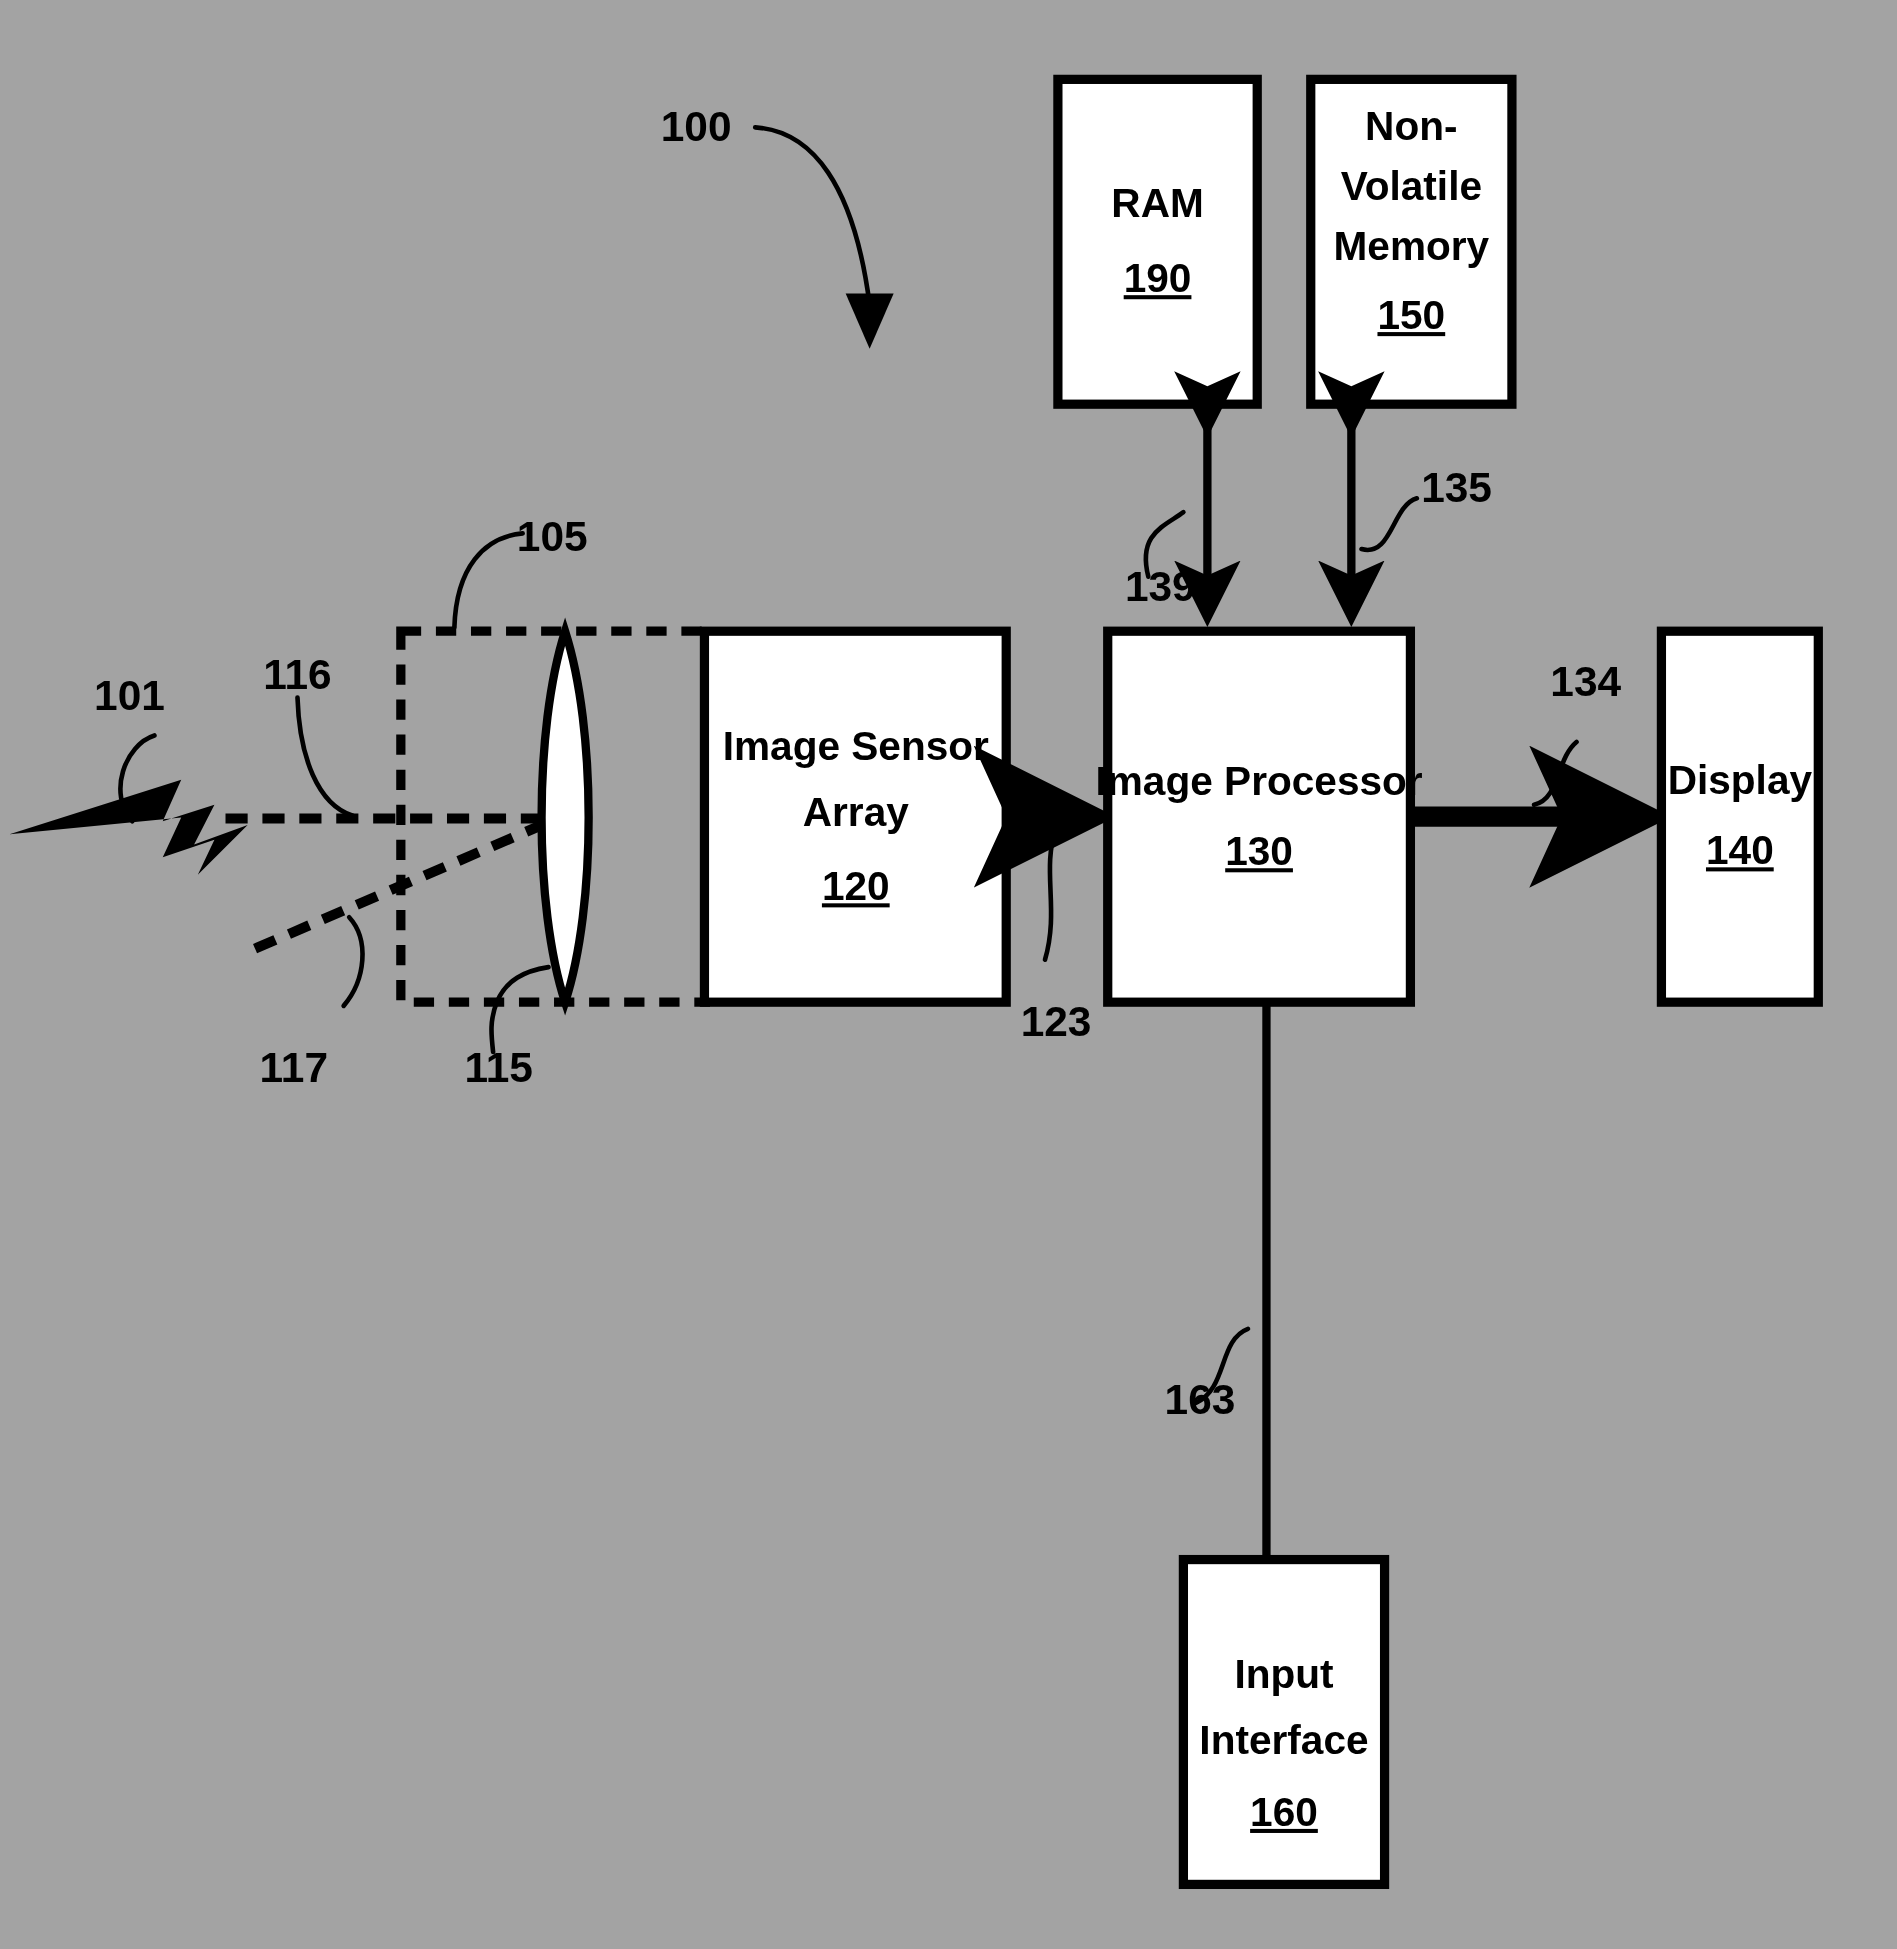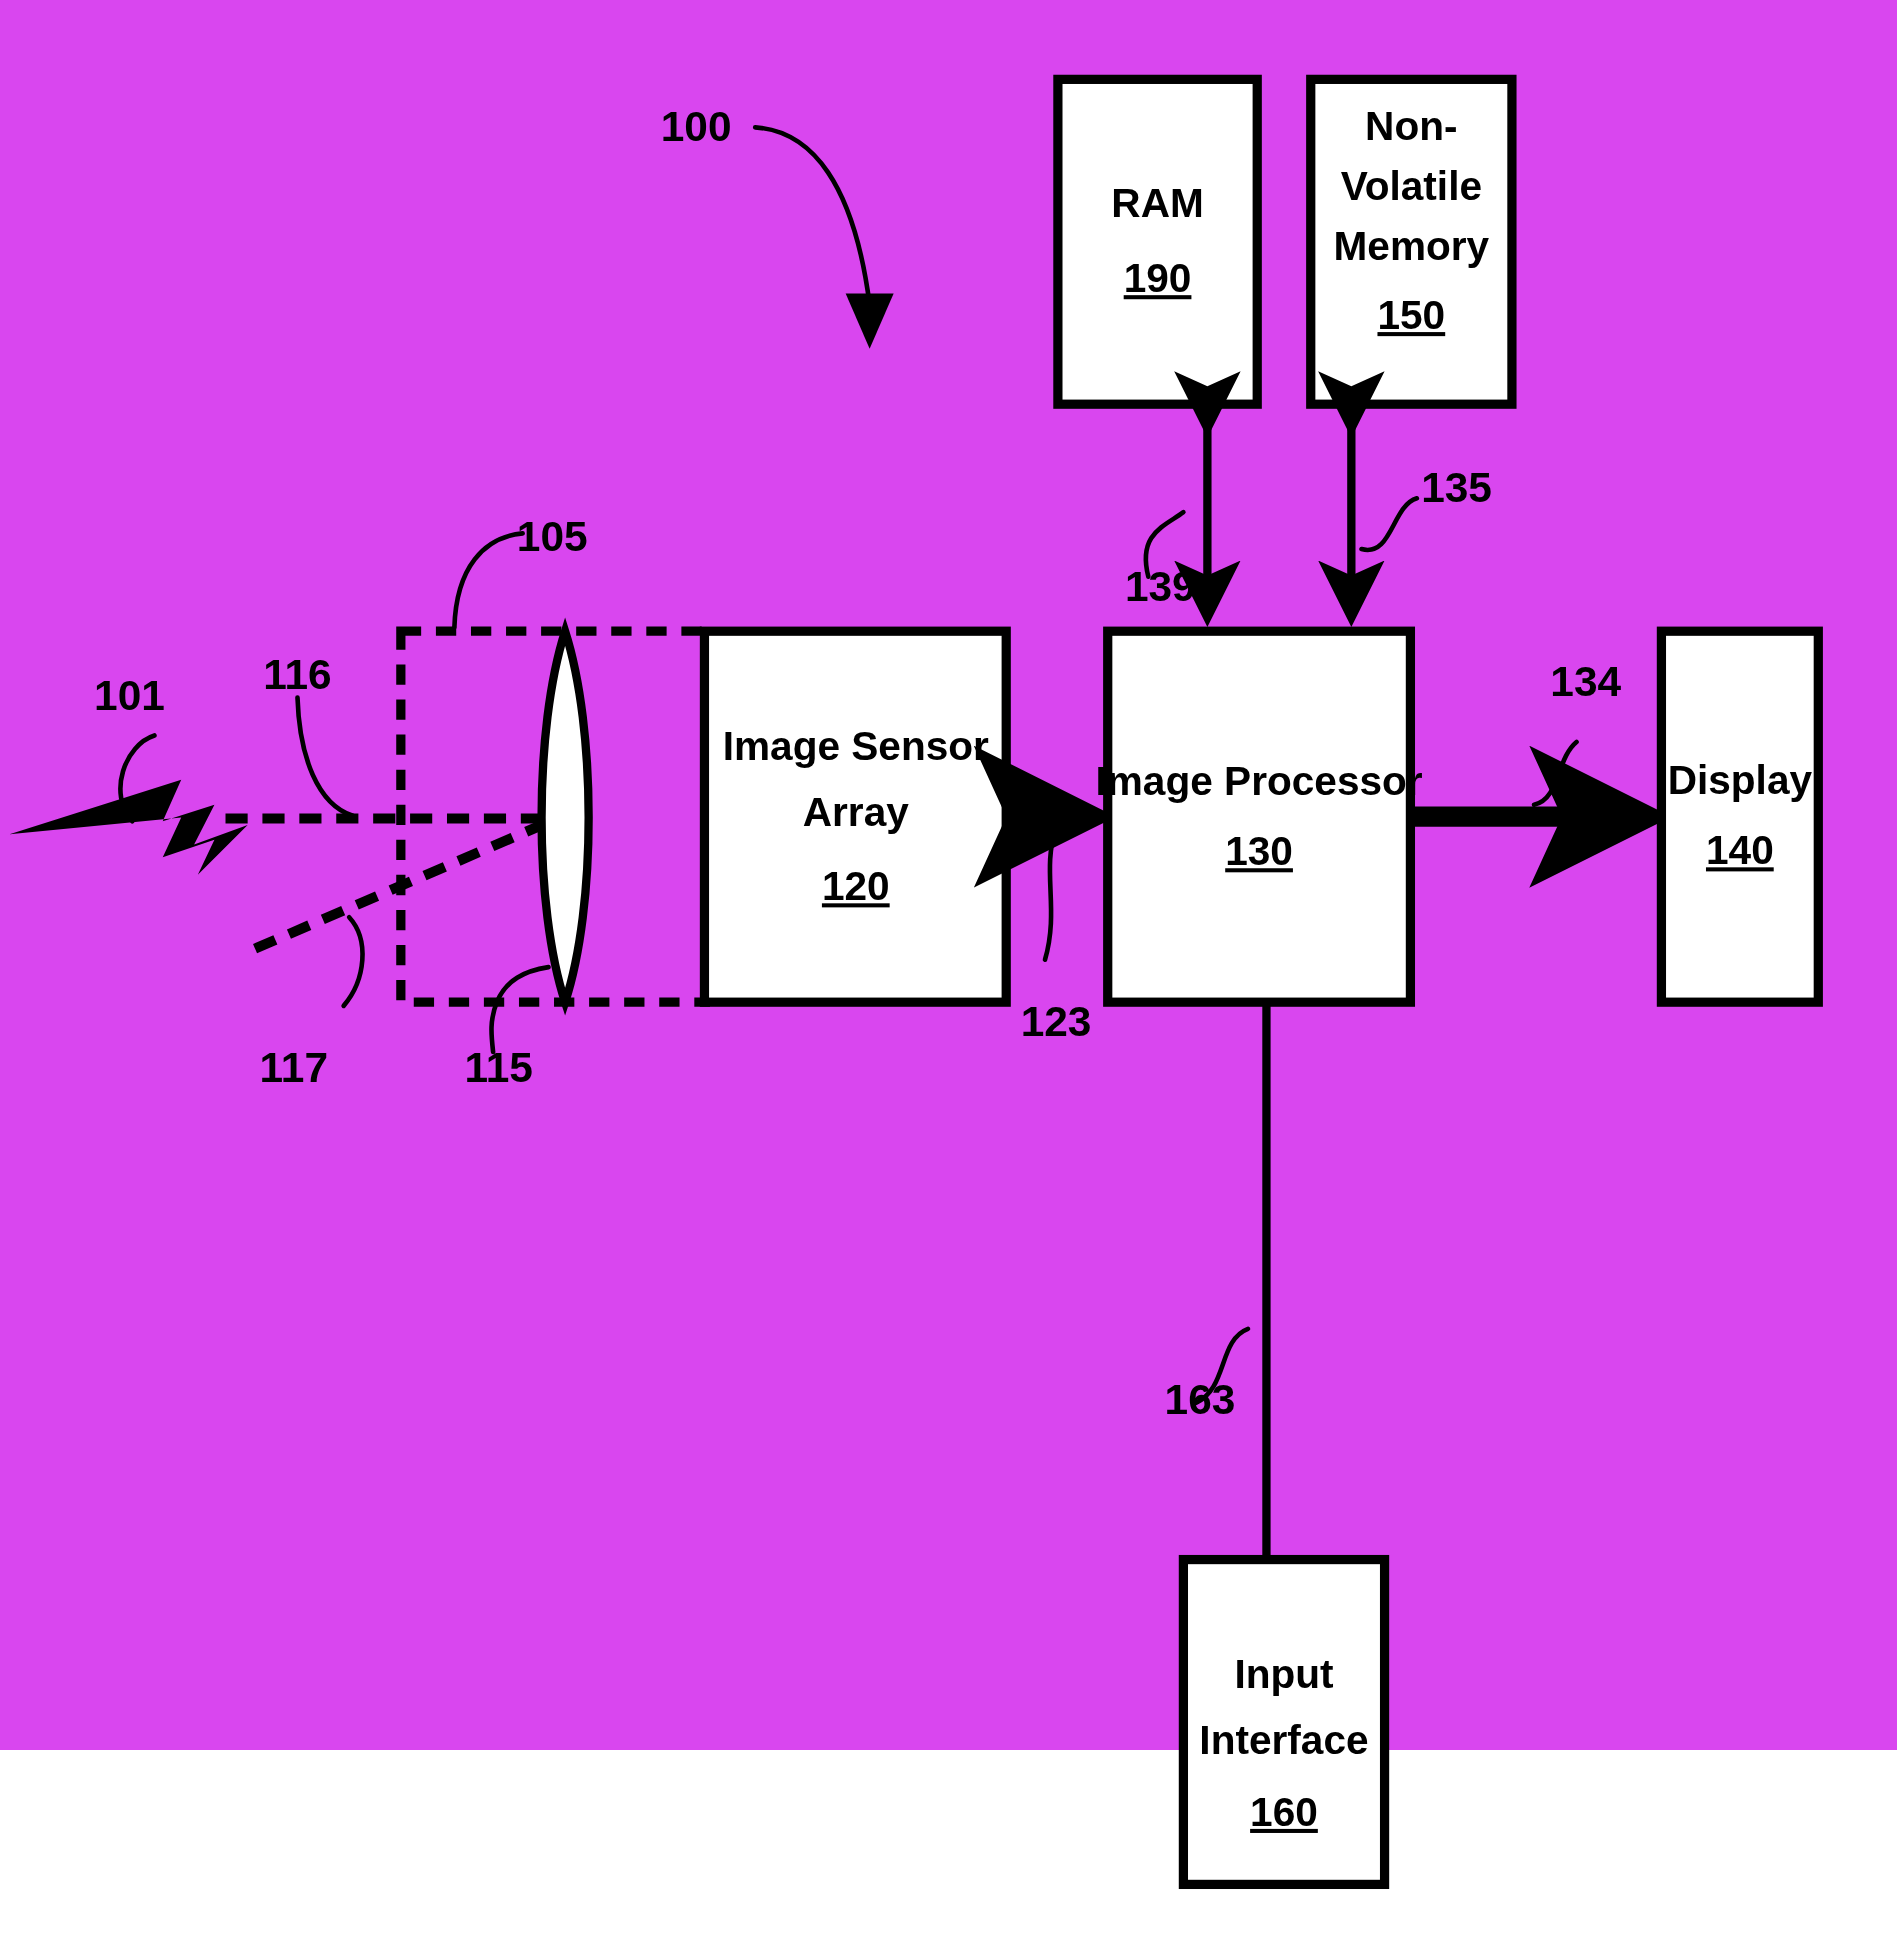--- a/index.html
+++ b/index.html
@@ -9,22 +9,22 @@
   }
   body {
     width: 1898px;
     height: 1949px;
     font-family: "Liberation Sans", sans-serif;
     overflow: hidden;
   }
   #figure-root {
     position: relative;
     width: 1898px;
-    height: 1750px;
-    background: #d946ef;
+    height: 1949px;
+    background: #a3a3a3;
   }
   svg.figure-canvas {
     display: block;
     width: 1898px;
     height: 1949px;
   }
   .box-label {
     font-family: "Liberation Sans", sans-serif;
     font-weight: 700;
     font-size: 44px;

